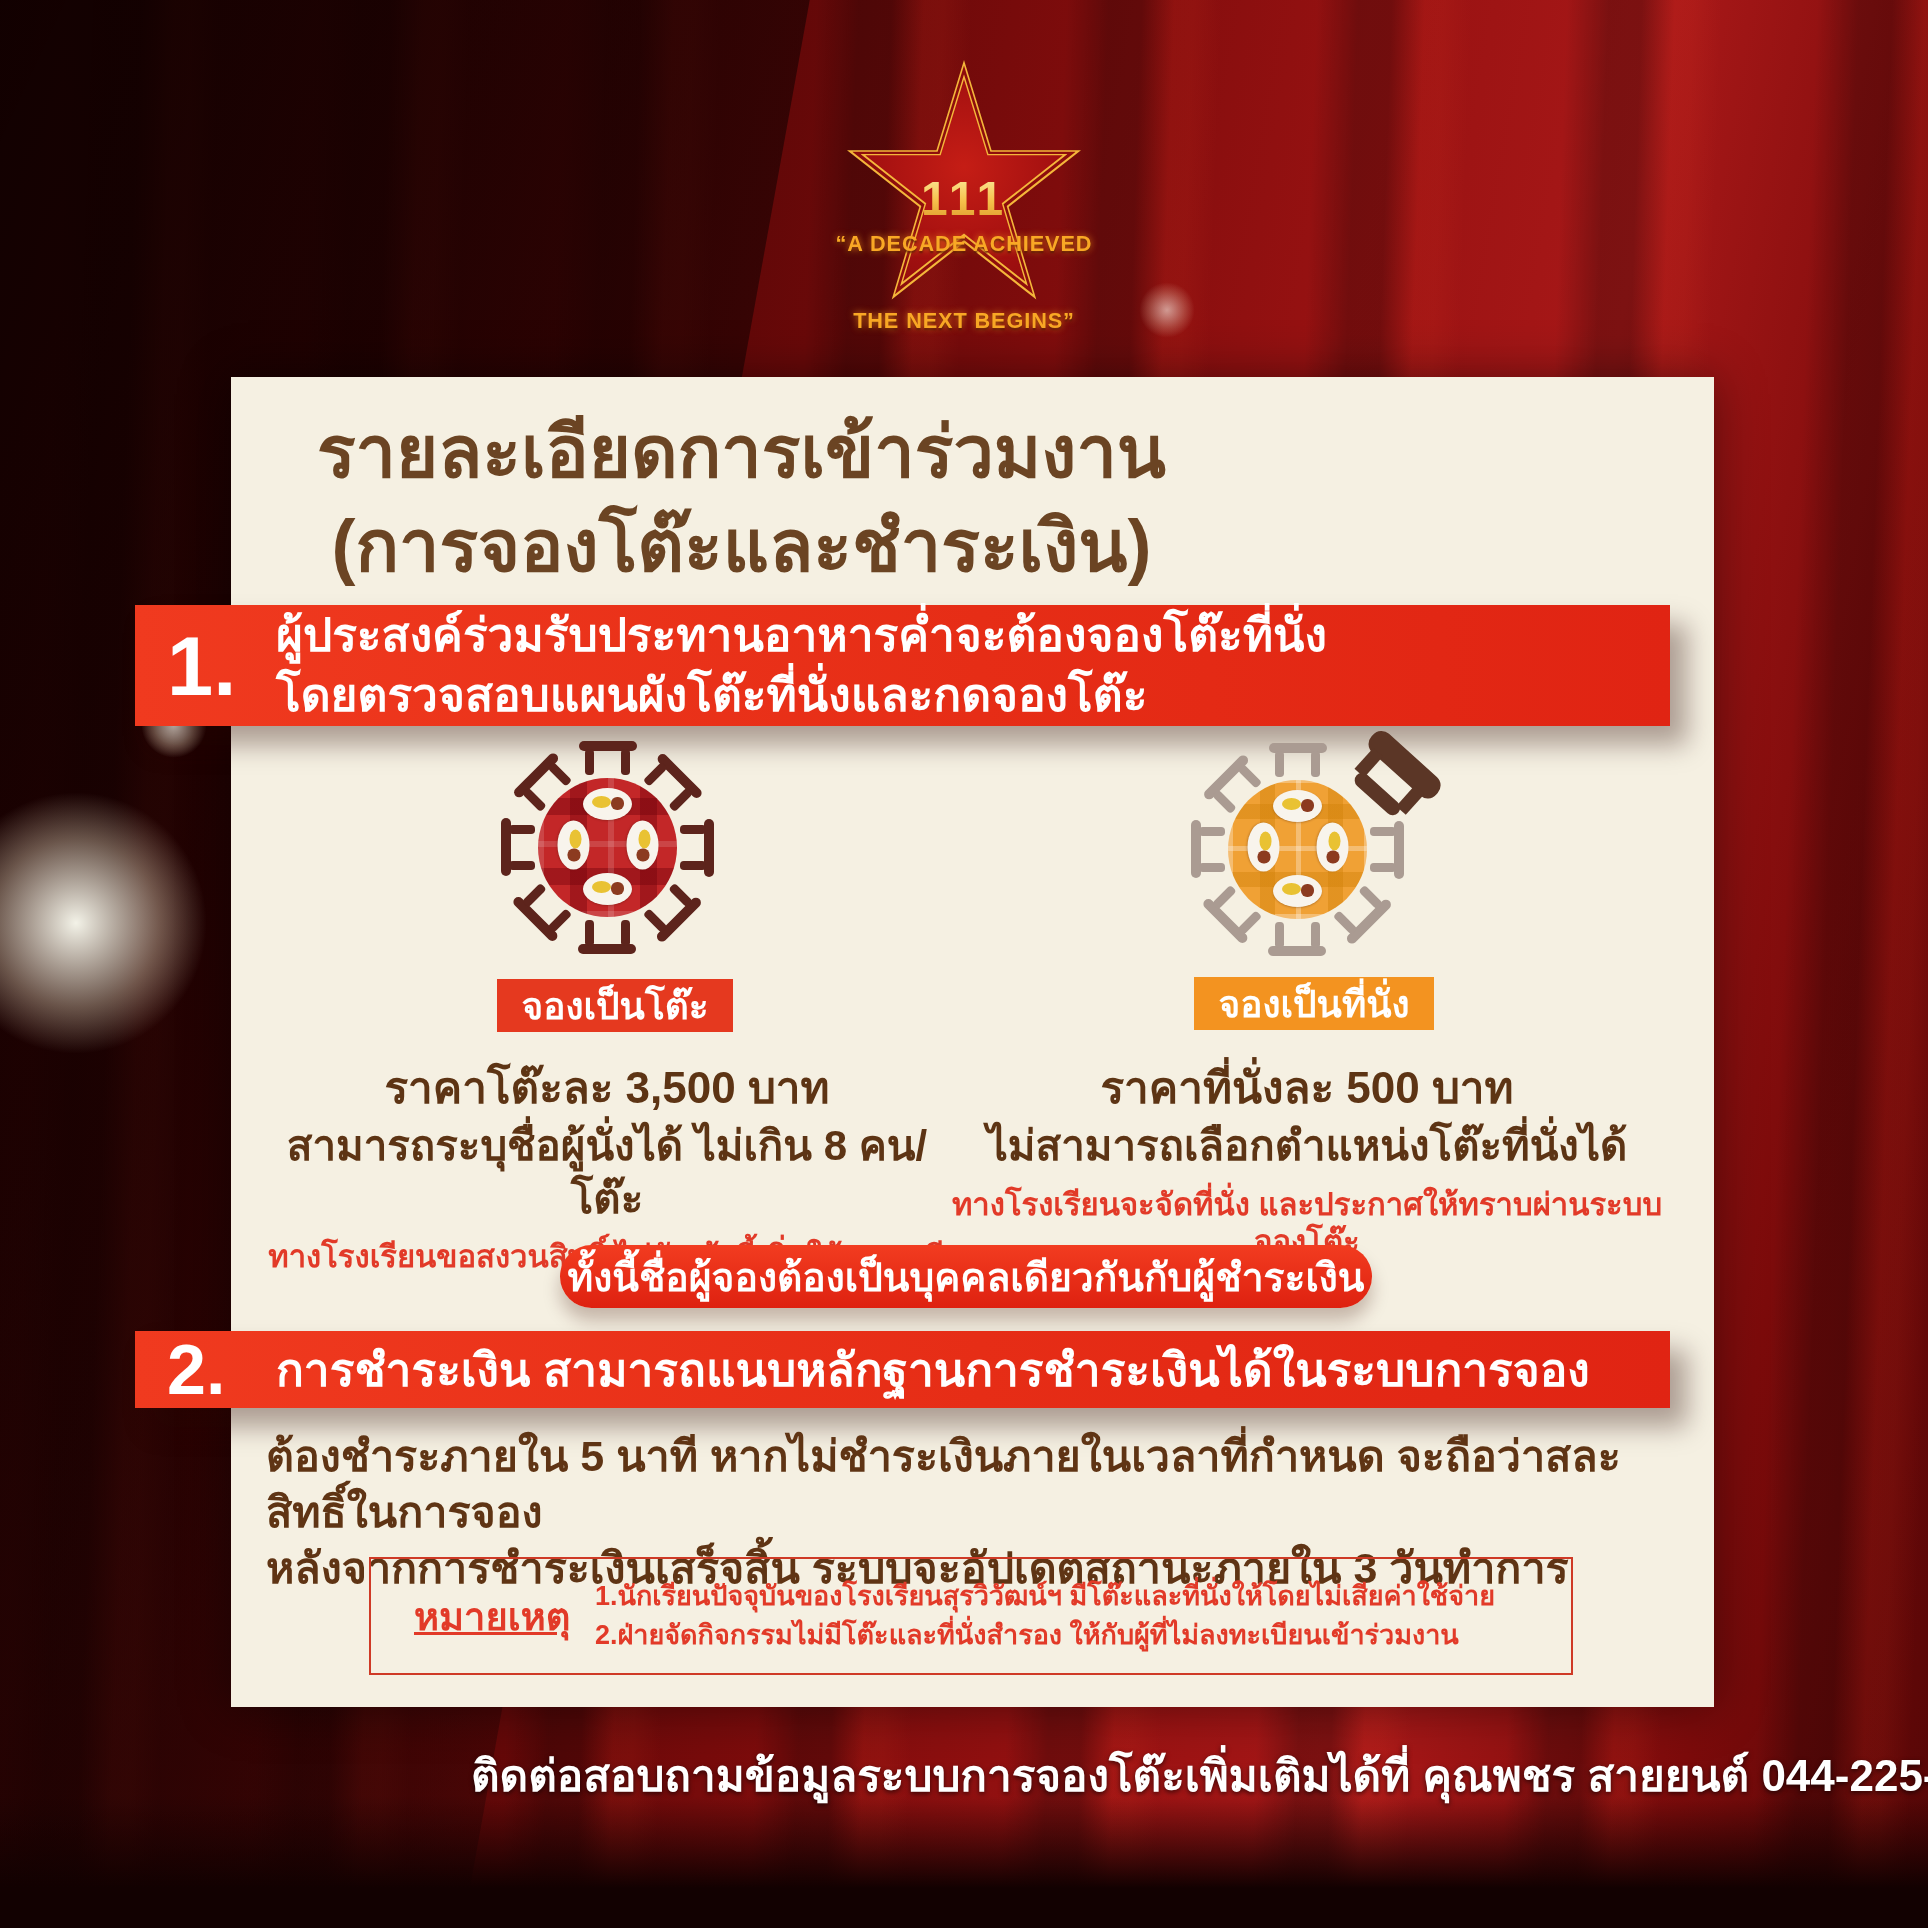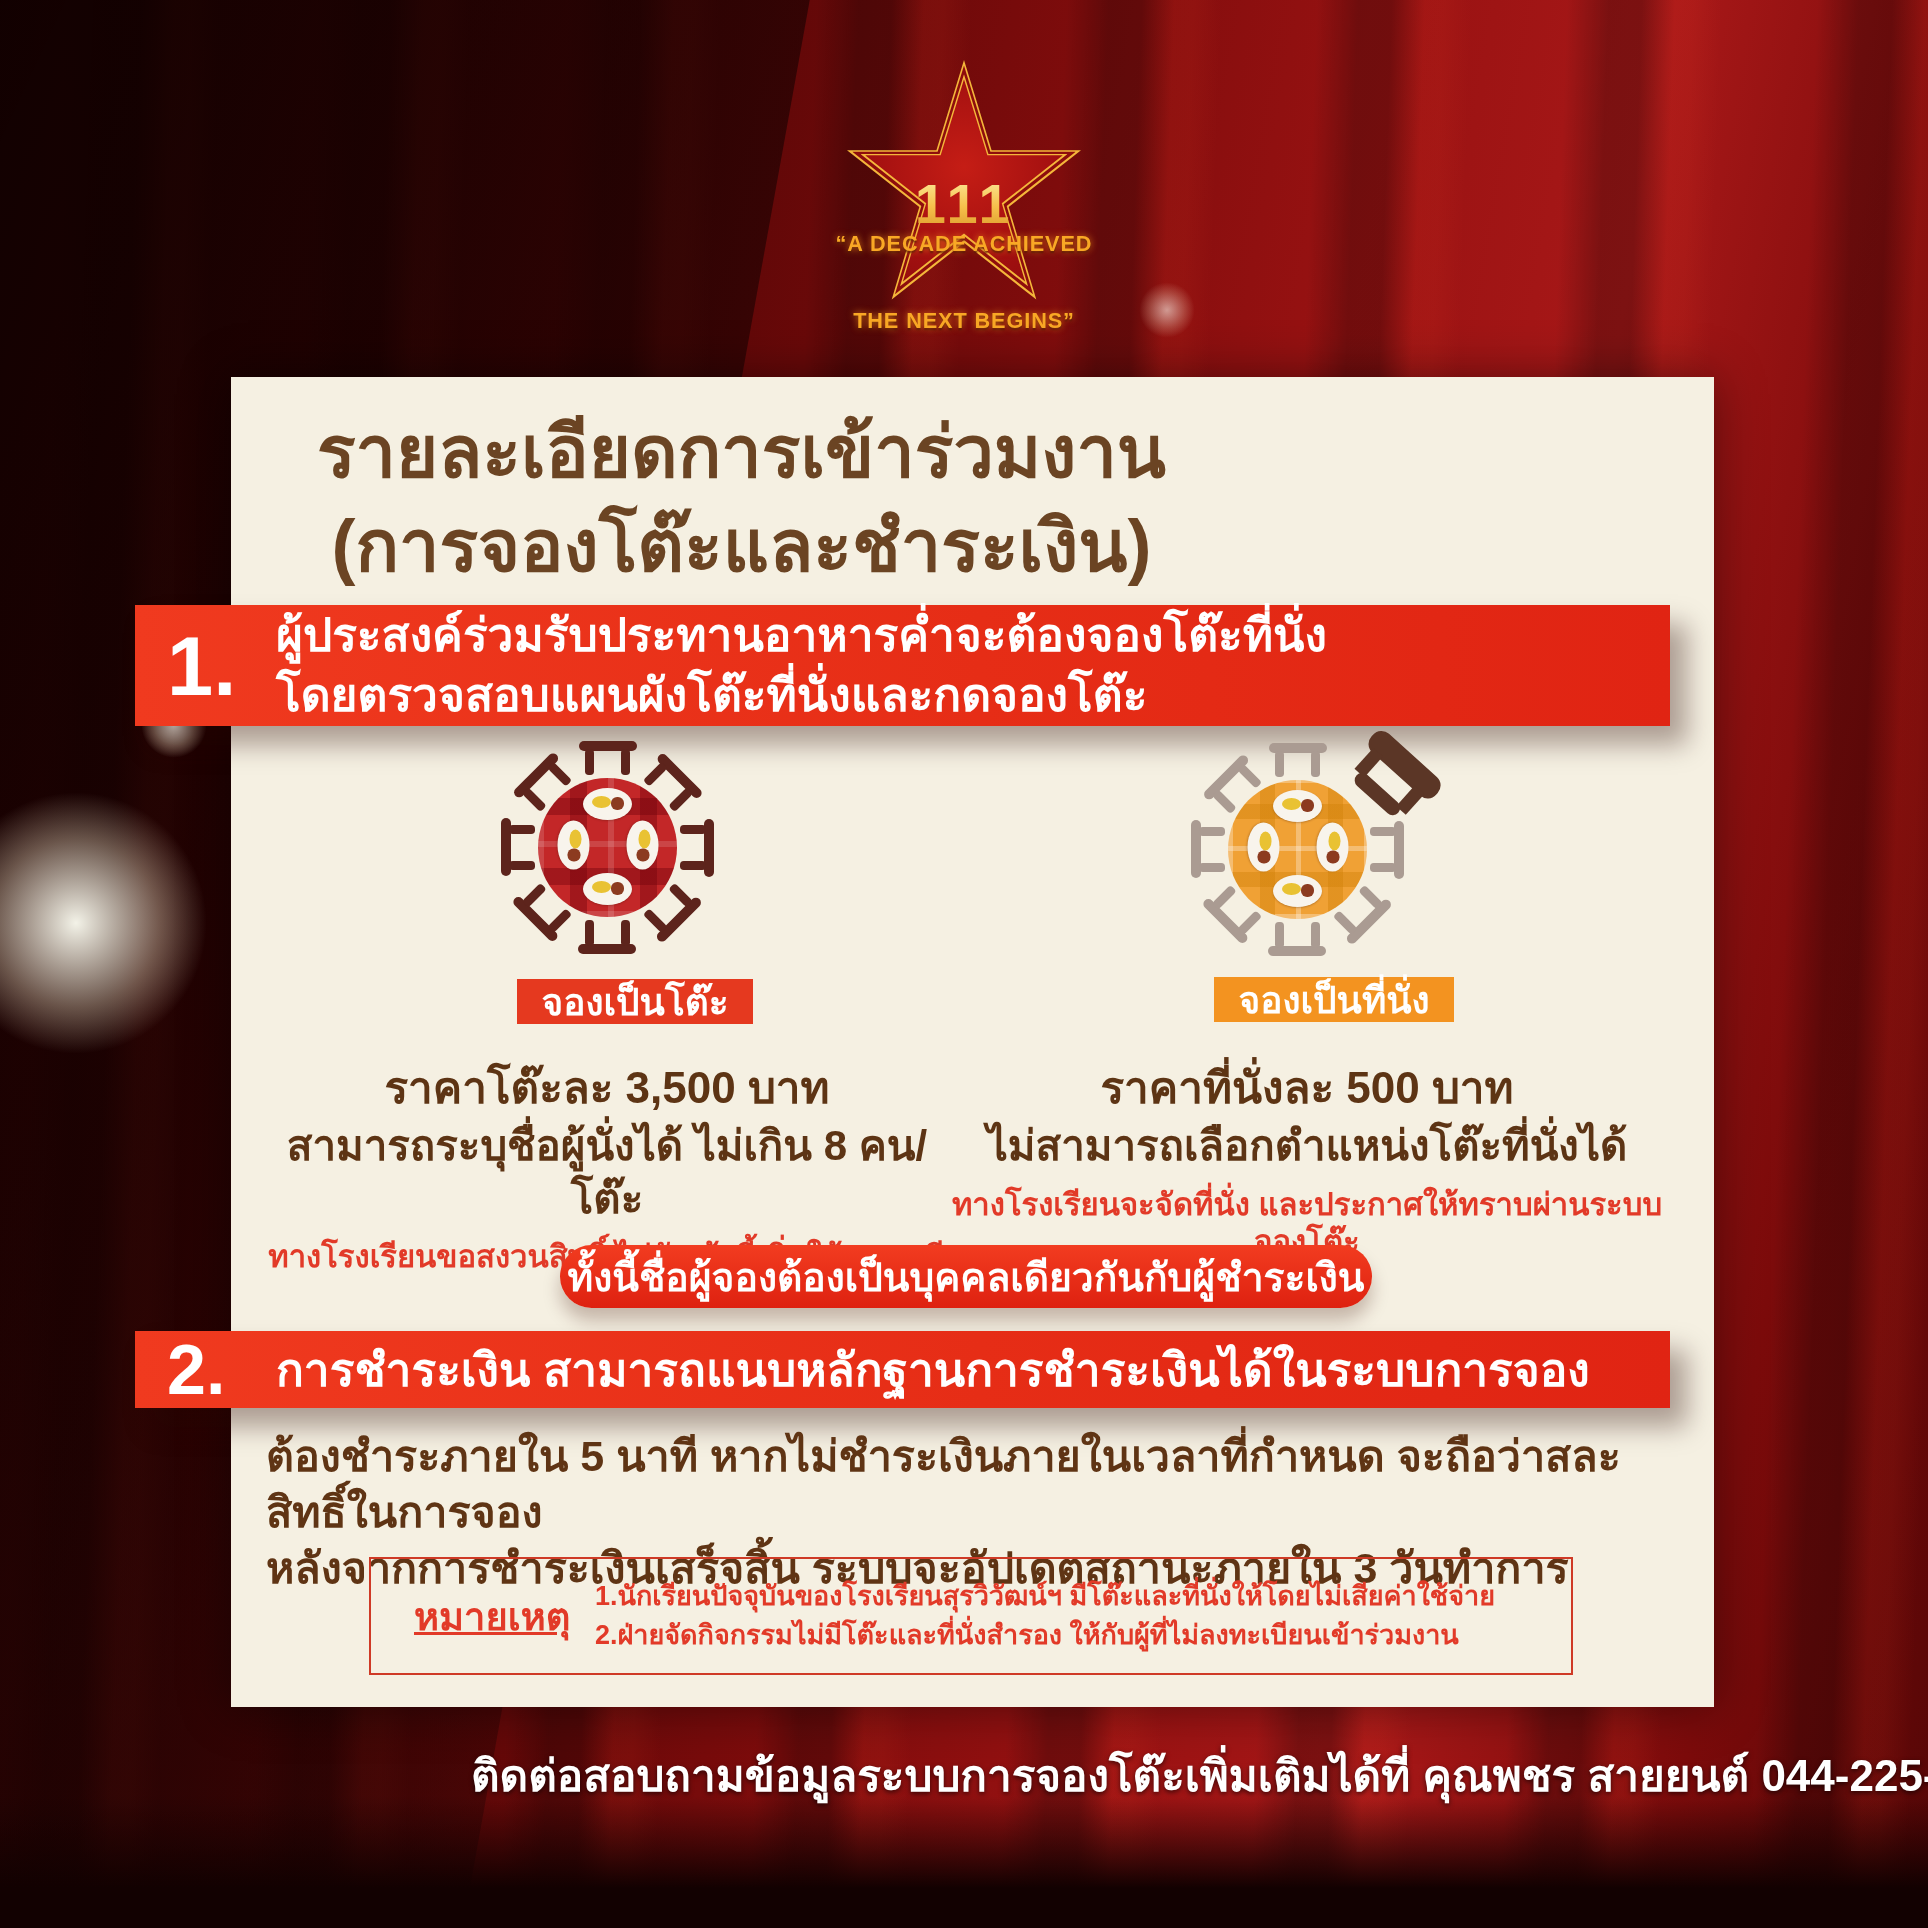--- a/index.html
+++ b/index.html
@@ -23,21 +23,21 @@
 
   
   .star-wrap{position:absolute;left:847px;top:60px;width:234px;height:247px;}
   .star{position:absolute;inset:0;
     clip-path:polygon(50% 0%,61.8% 36.5%,100% 36.5%,69.1% 59.5%,80.9% 97%,50% 74%,19.1% 97%,30.9% 59.5%,0% 36.5%,38.2% 36.5%);}
   .star.gold1{background:#f4b63a;filter:drop-shadow(0 0 13px rgba(255,190,60,.7));}
   .star.red1{transform:scale(.955);background:#8e0d0d;}
   .star.gold2{transform:scale(.885);background:#f4b63a;}
   .star.red2{transform:scale(.845);background:radial-gradient(circle at 50% 42%,#c51d15 0%,#a31010 60%,#8c0c0c 100%);}
   .logo-number{position:absolute;left:0;right:0;top:111px;text-align:center;
-    font-size:56px;font-weight:bold;letter-spacing:3.8px;
+    font-size:48px;font-weight:bold;letter-spacing:3.8px;
     background:linear-gradient(#fdf0a8,#f6c04b 55%,#d99426);-webkit-background-clip:text;background-clip:text;color:transparent;
     text-shadow:0 2.8px 0 rgba(90,30,0,.0);}
   .logo-cap{position:absolute;left:-56px;right:-56px;text-align:center;
     font-weight:bold;font-size:21.7px;letter-spacing:0.9px;color:#f9a825;
     text-shadow:0 0 7.5px rgba(255,150,30,.8),0 1.9px 1.9px rgba(60,10,0,.8);white-space:nowrap;}
   .cap1{top:171px;} .cap2{top:208px;margin-top:40px;}
 
   
   .card{position:absolute;left:231px;top:377px;width:1483px;height:1330px;
     background:#f5f0e2;box-shadow:0 0 47px rgba(0,0,0,.45);}
@@ -86,22 +86,22 @@
   .pl-left{left:50px;top:90px;transform:rotate(90deg);} .pl-right{left:119px;top:90px;transform:rotate(90deg);}
   
   .single-seat{position:absolute;left:1345px;top:746px;width:87px;height:73px;transform:rotate(42deg);z-index:4;}
   .single-seat i{position:absolute;display:block;background:#5b3626;}
   .single-seat .b{left:0;top:0;width:87px;height:24.5px;border-radius:11.3px;}
   .single-seat .s1{left:9.4px;top:21px;width:12.2px;height:28px;}
   .single-seat .s2{right:9.4px;top:21px;width:12.2px;height:28px;}
   .single-seat .seat{left:15px;top:45px;width:56px;height:15px;border-radius:7.5px;}
 
   
-  .badge{position:absolute;height:45px;color:#fff;font-size:37px;font-weight:bold;
-    display:flex;align-items:center;justify-content:center;padding:0 24.5px;margin-left:20px;}
+  .badge{position:absolute;height:53px;color:#fff;font-size:37px;font-weight:bold;
+    display:flex;align-items:center;justify-content:center;padding:0 24.5px;}
   .badge-red{left:497px;top:979px;background:#e5391f;}
   .badge-orange{left:1194px;top:977px;background:#f39320;}
 
   
   .opt-text{position:absolute;top:1062px;text-align:center;color:#5d3414;font-weight:bold;}
   .ot-left{left:254px;width:706px;} .ot-right{left:940px;width:734px;}
   .opt-text .price{font-size:44px;line-height:1.2;}
   .opt-text .detail{font-size:42px;line-height:1.25;margin-top:5.6px;}
   .opt-text .rednote{font-size:31px;color:#e23a28;margin-top:13px;line-height:1.2;}
 

